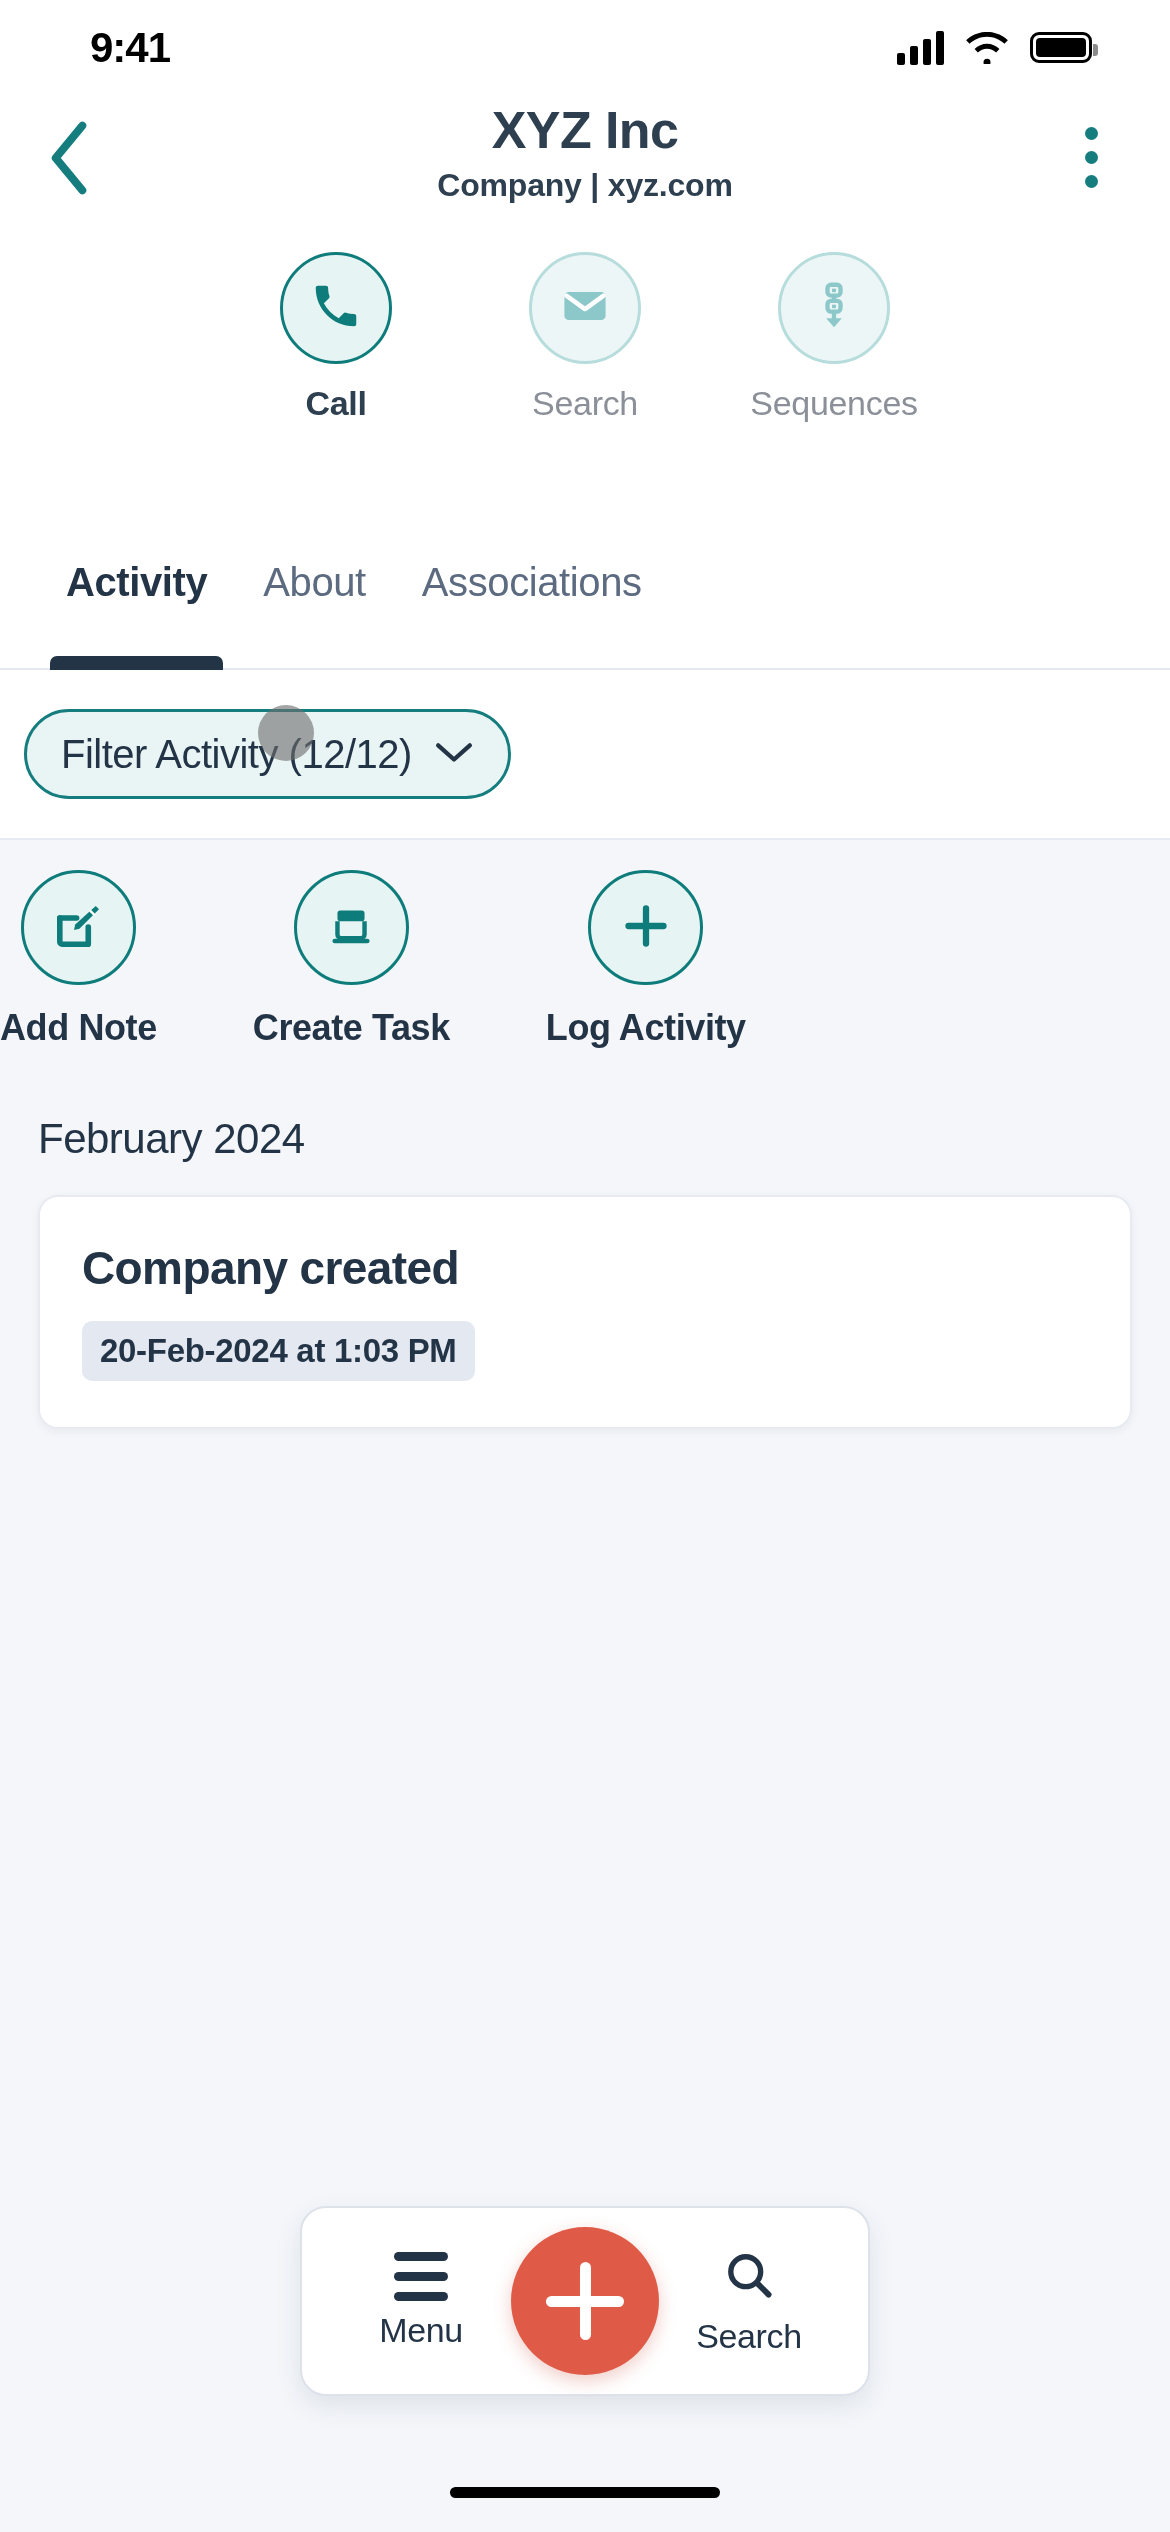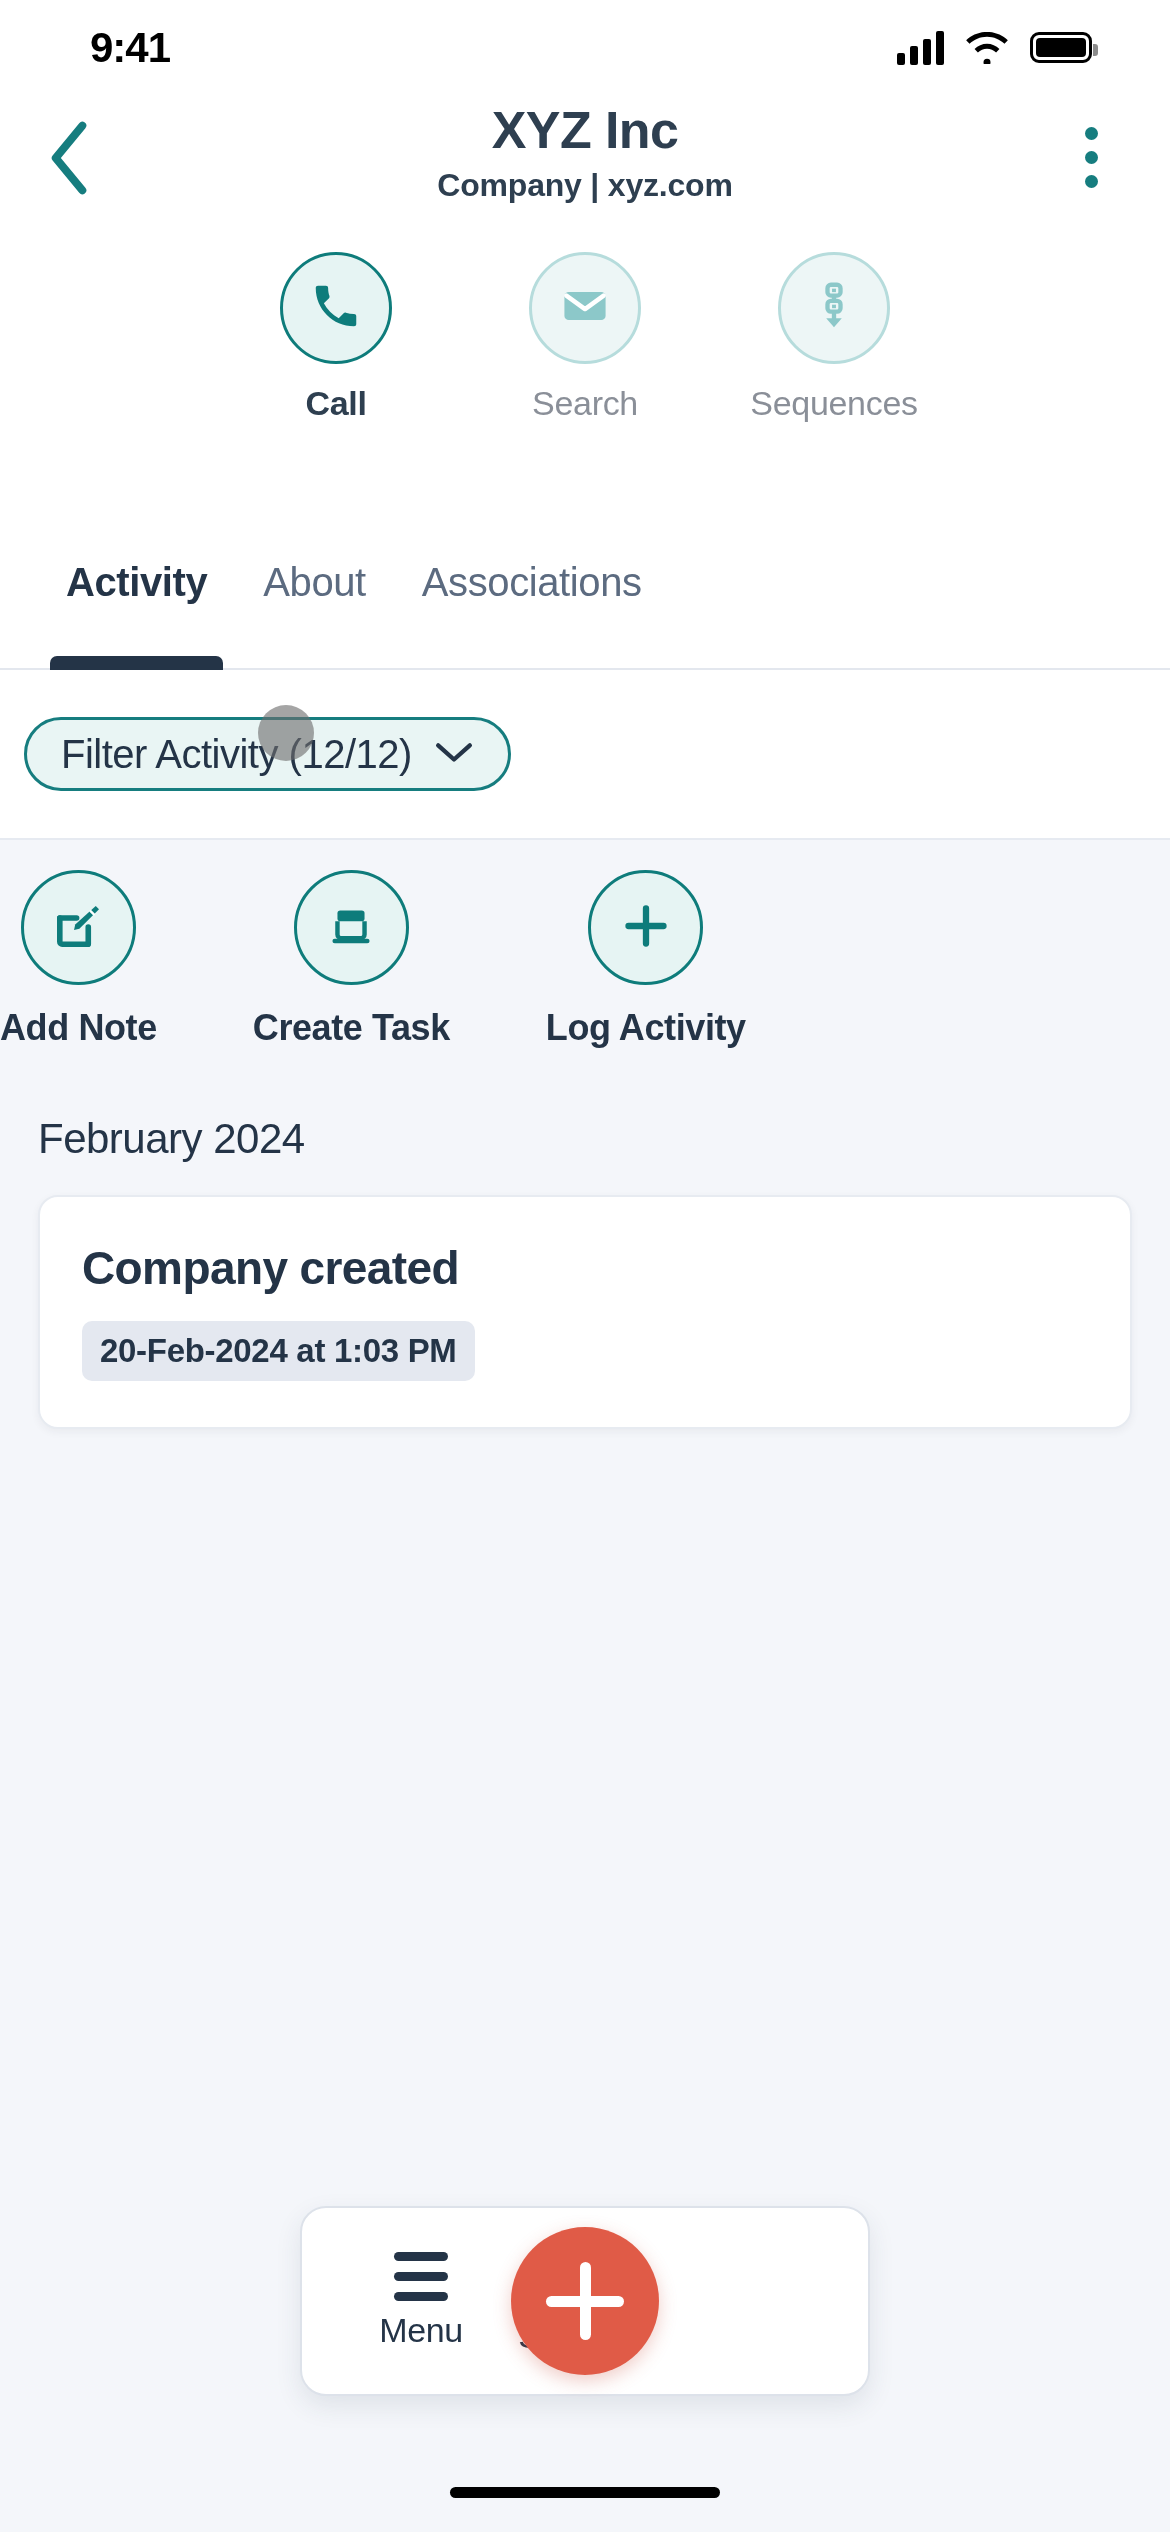--- a/index.html
+++ b/index.html
@@ -118,21 +118,21 @@
   }
 
   
   .filter-bar{
     position:absolute; top:670px; left:0; width:1170px; height:170px;
     background:#fff; display:flex; align-items:center; padding:0 24px;
     border-bottom:2px solid #E6EAF1;
   }
   .filter-chip{
     display:flex; align-items:center; gap:22px;
-    height:74px; padding:0 34px;
+    height:90px; padding:0 34px;
     border:3px solid var(--teal); border-radius:46px;
     background:#E9F5F4;
   }
   .filter-chip-label{ font-size:40px; color:var(--navy-dark); letter-spacing:-.5px; }
   .touch-dot{
     position:absolute; left:258px; top:705px;
     width:56px; height:56px; border-radius:50%;
     background:rgba(110,110,110,.62);
   }
 
@@ -176,21 +176,21 @@
   
   .bottom-wrap{
     position:absolute; left:0; bottom:0; width:1170px; height:350px;
     display:flex; align-items:flex-start; justify-content:center;
     padding-top:24px;
   }
   .bottom-bar{
     position:relative; width:570px; height:190px;
     background:#fff; border:2px solid #DDE2EA; border-radius:26px;
     box-shadow:0 10px 26px rgba(40,55,80,.10);
-    display:flex; align-items:center; justify-content:flex-start;
+    display:flex; align-items:center; justify-content:space-between;
     padding:16px 44px;
   }
   .bn{ display:flex; flex-direction:column; align-items:center; gap:10px; width:150px; }
   .bn-label{ font-size:34px; color:var(--navy-dark); letter-spacing:-.4px; }
   .hamburger{ display:flex; flex-direction:column; gap:11px; align-items:center; }
   .hamburger i{ width:54px; height:9px; background:var(--navy-dark); border-radius:5px; display:block; }
   .fab{
     position:absolute; left:50%; top:50%; transform:translate(-50%,-50%);
     width:148px; height:148px; border-radius:50%;
     background:var(--coral);

